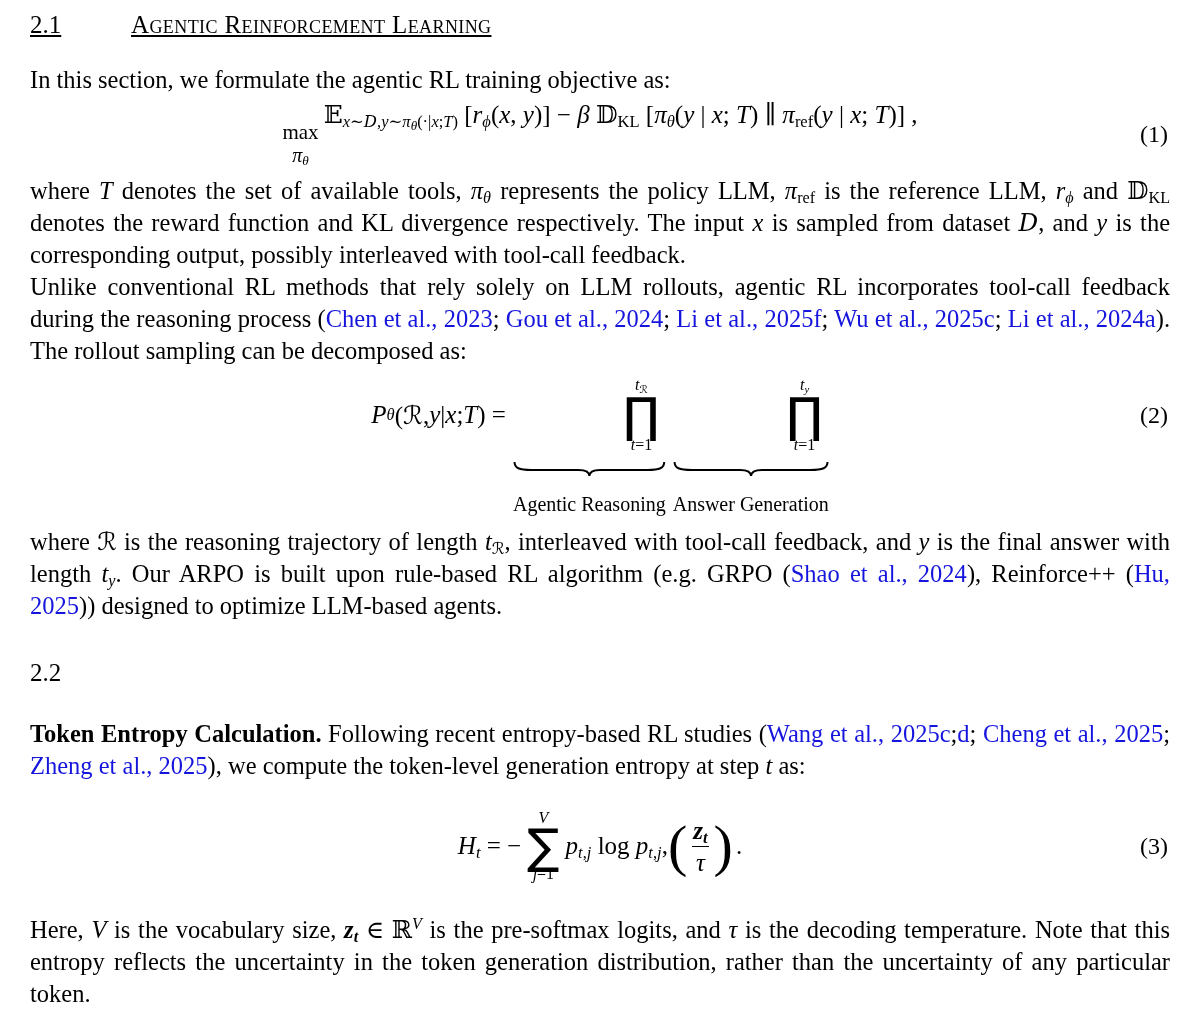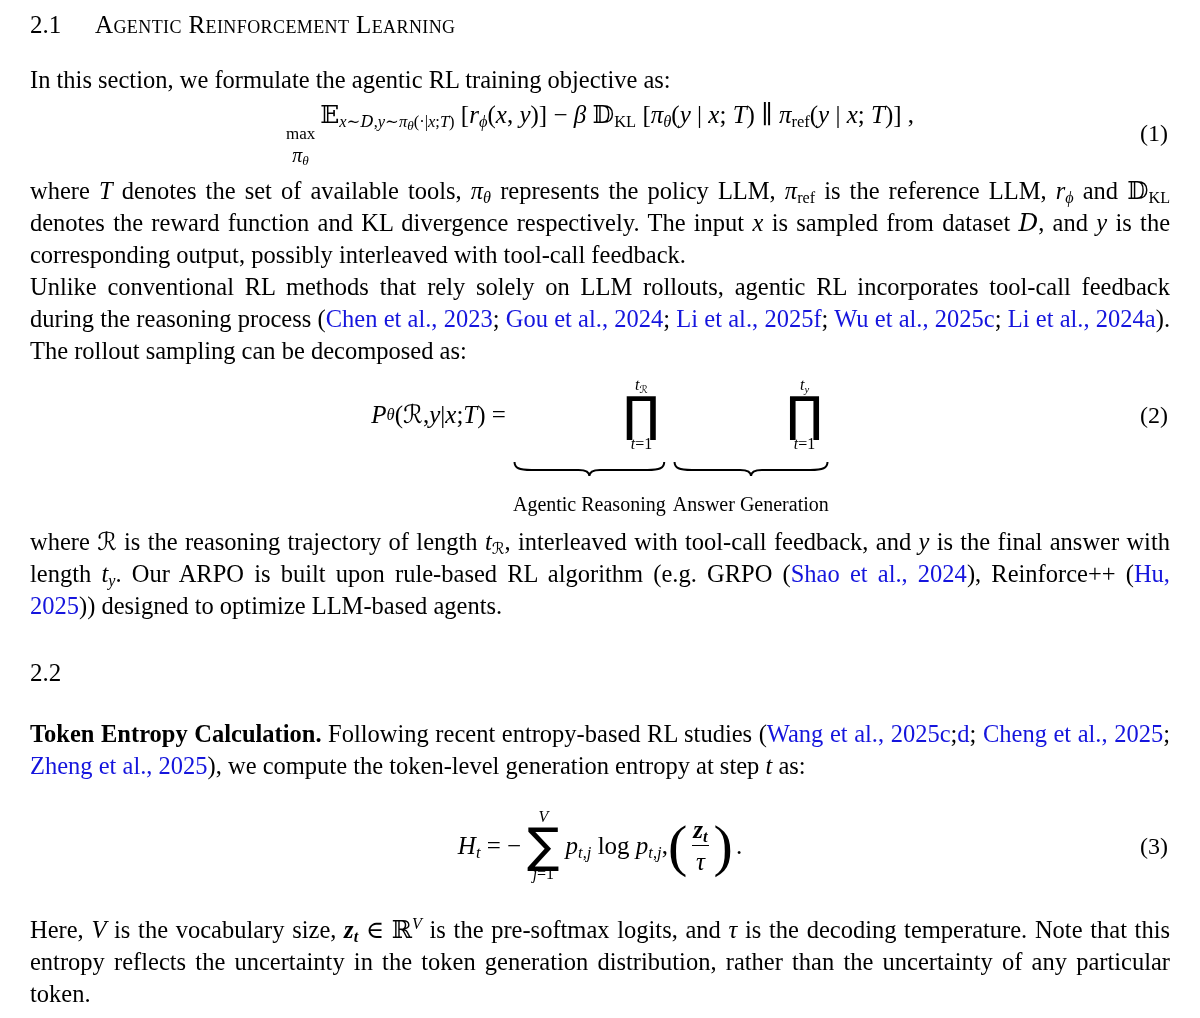--- a/index.html
+++ b/index.html
@@ -6,40 +6,40 @@
   .page{
     width:1200px;height:1018px;box-sizing:border-box;
     padding:8px 30px 0 30px;overflow:hidden;
     color:#000;
     font-family:"Liberation Serif","DejaVu Serif","DejaVu Sans",serif;
     font-size:24.5px;
   }
   
   .sec{display:flex;align-items:baseline;line-height:34px;}
   .sec-num{font-size:25px;min-width:65px;}
-  .sec-title{font-size:25px;font-variant:small-caps;letter-spacing:0.4px;}
-  .sec1{margin:0 0 22px 0;}
+  .sec-title{font-size:25px;font-variant:small-caps;letter-spacing:0.4px;margin-left:36px;}
+  .sec1{margin:0 0 22px 0;text-decoration:underline;}
   .sec2{margin:34px 0 28px 0;flex-direction:column;}
   
   p.body{margin:0;line-height:32px;text-align:justify;}
   .p-intro{margin-bottom:4px;}
   .p-where1{margin-bottom:12px;}
   .cite{color:#1515DD;}
   b{font-weight:bold;}
   sub,sup{font-size:66%;line-height:0;}
   sub{vertical-align:-0.25em;}
   sup{vertical-align:0.55em;}
   sub sub{font-size:80%;}
   .cal{font-family:"DejaVu Serif",serif;font-style:italic;}
   
   .eq{position:relative;display:flex;justify-content:center;align-items:center;font-size:25px;}
   .eqnum{position:absolute;right:2px;top:50%;transform:translateY(-50%);font-size:24px;}
   .eq1{margin:4px 0 8px;min-height:64px;}
   .opstack{display:inline-flex;flex-direction:column;align-items:center;line-height:1.15;vertical-align:-16px;margin-right:5px;}
-  .opname{font-size:17px;}
+  .opname{font-size:21px;}
   .oplim{font-size:20px;}
   
   .eq2{margin:4px 0 10px;}
   .eq2-body{display:flex;align-items:flex-start;white-space:nowrap;}
   .mrow{display:inline-flex;align-items:center;height:88px;white-space:nowrap;}
   .group{display:inline-flex;flex-direction:column;align-items:flex-end;margin-left:7px;}
   .prodstack,.sumstack{display:inline-flex;flex-direction:column;align-items:center;line-height:1;margin-right:6px;}
   .plim,.slim{font-size:16px;line-height:1.15;}
   .prod,.sum{font-size:48px;line-height:0.85;font-family:"DejaVu Sans",sans-serif;}
   .brace{width:100%;height:16px;display:block;margin-top:2px;}

